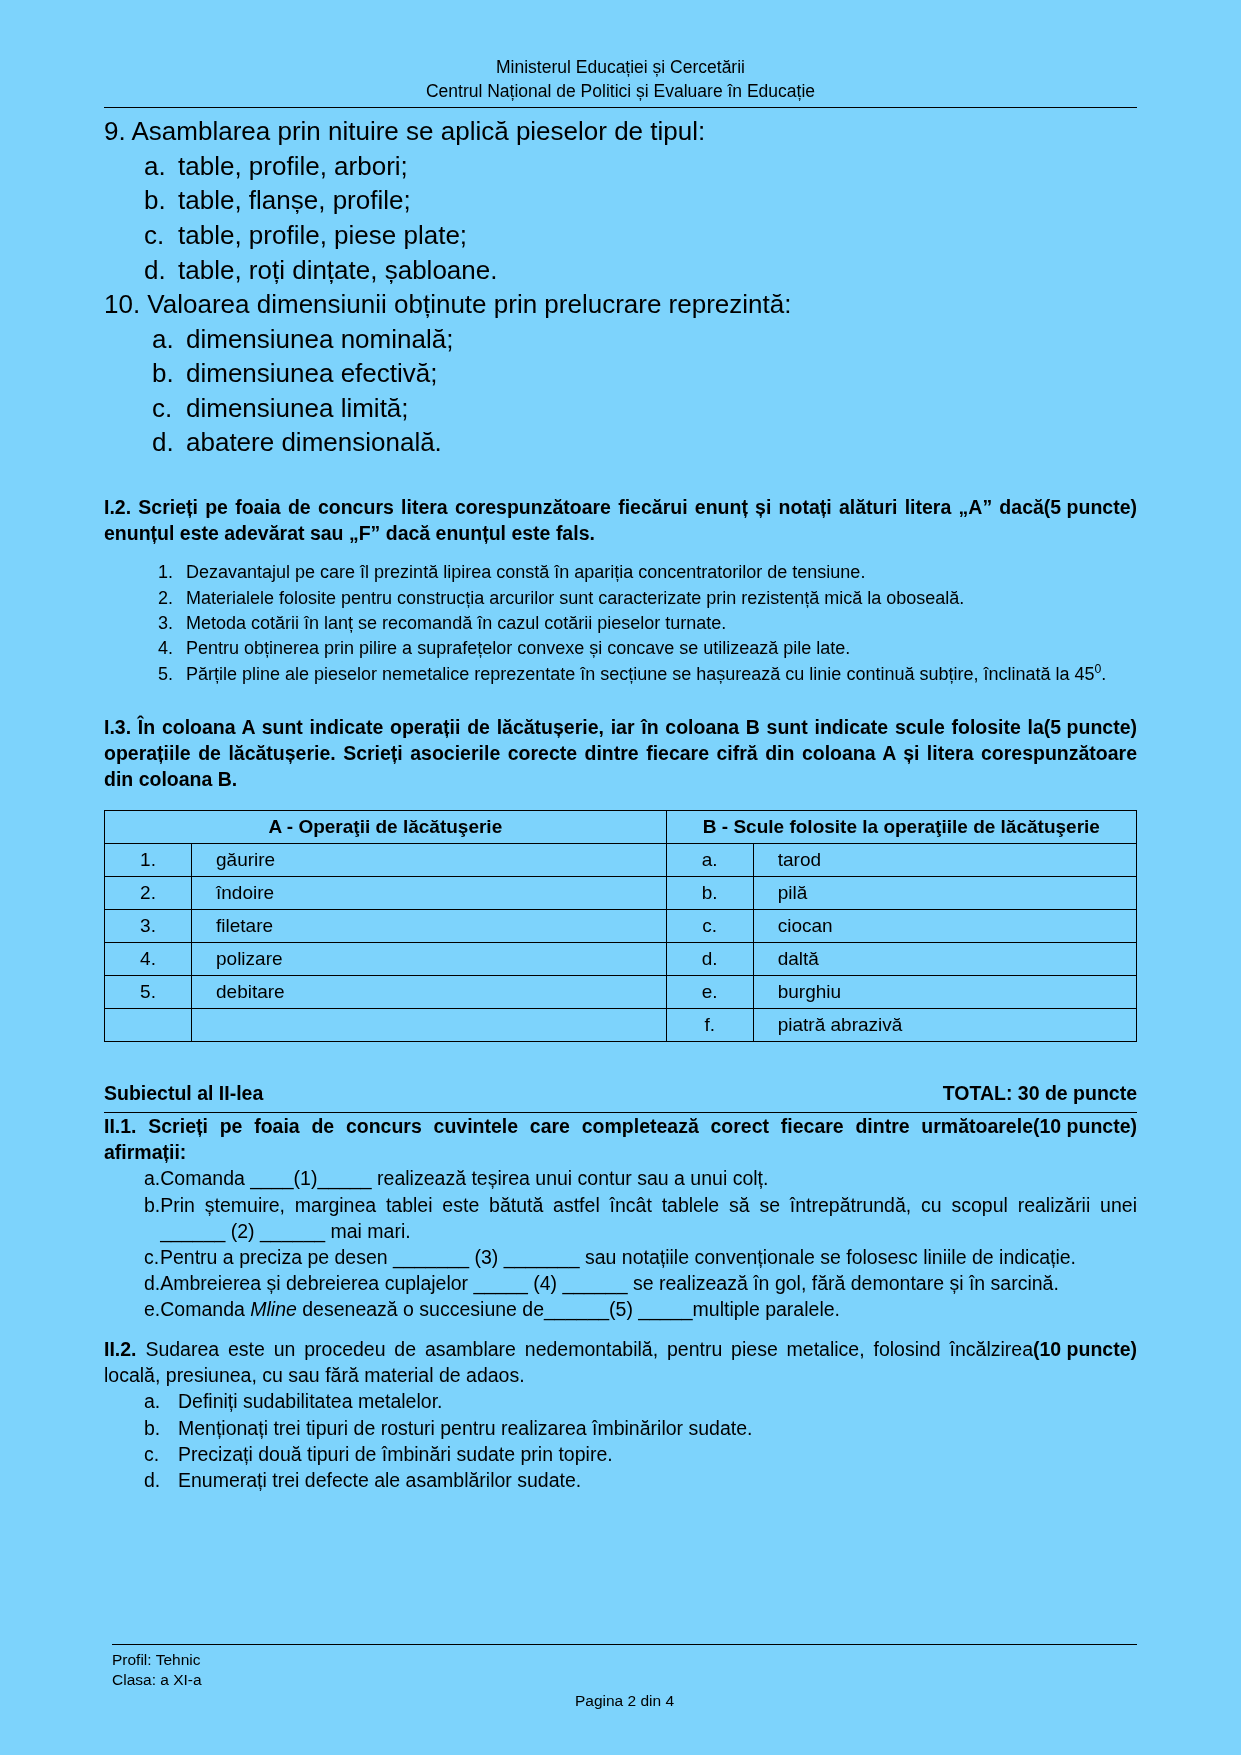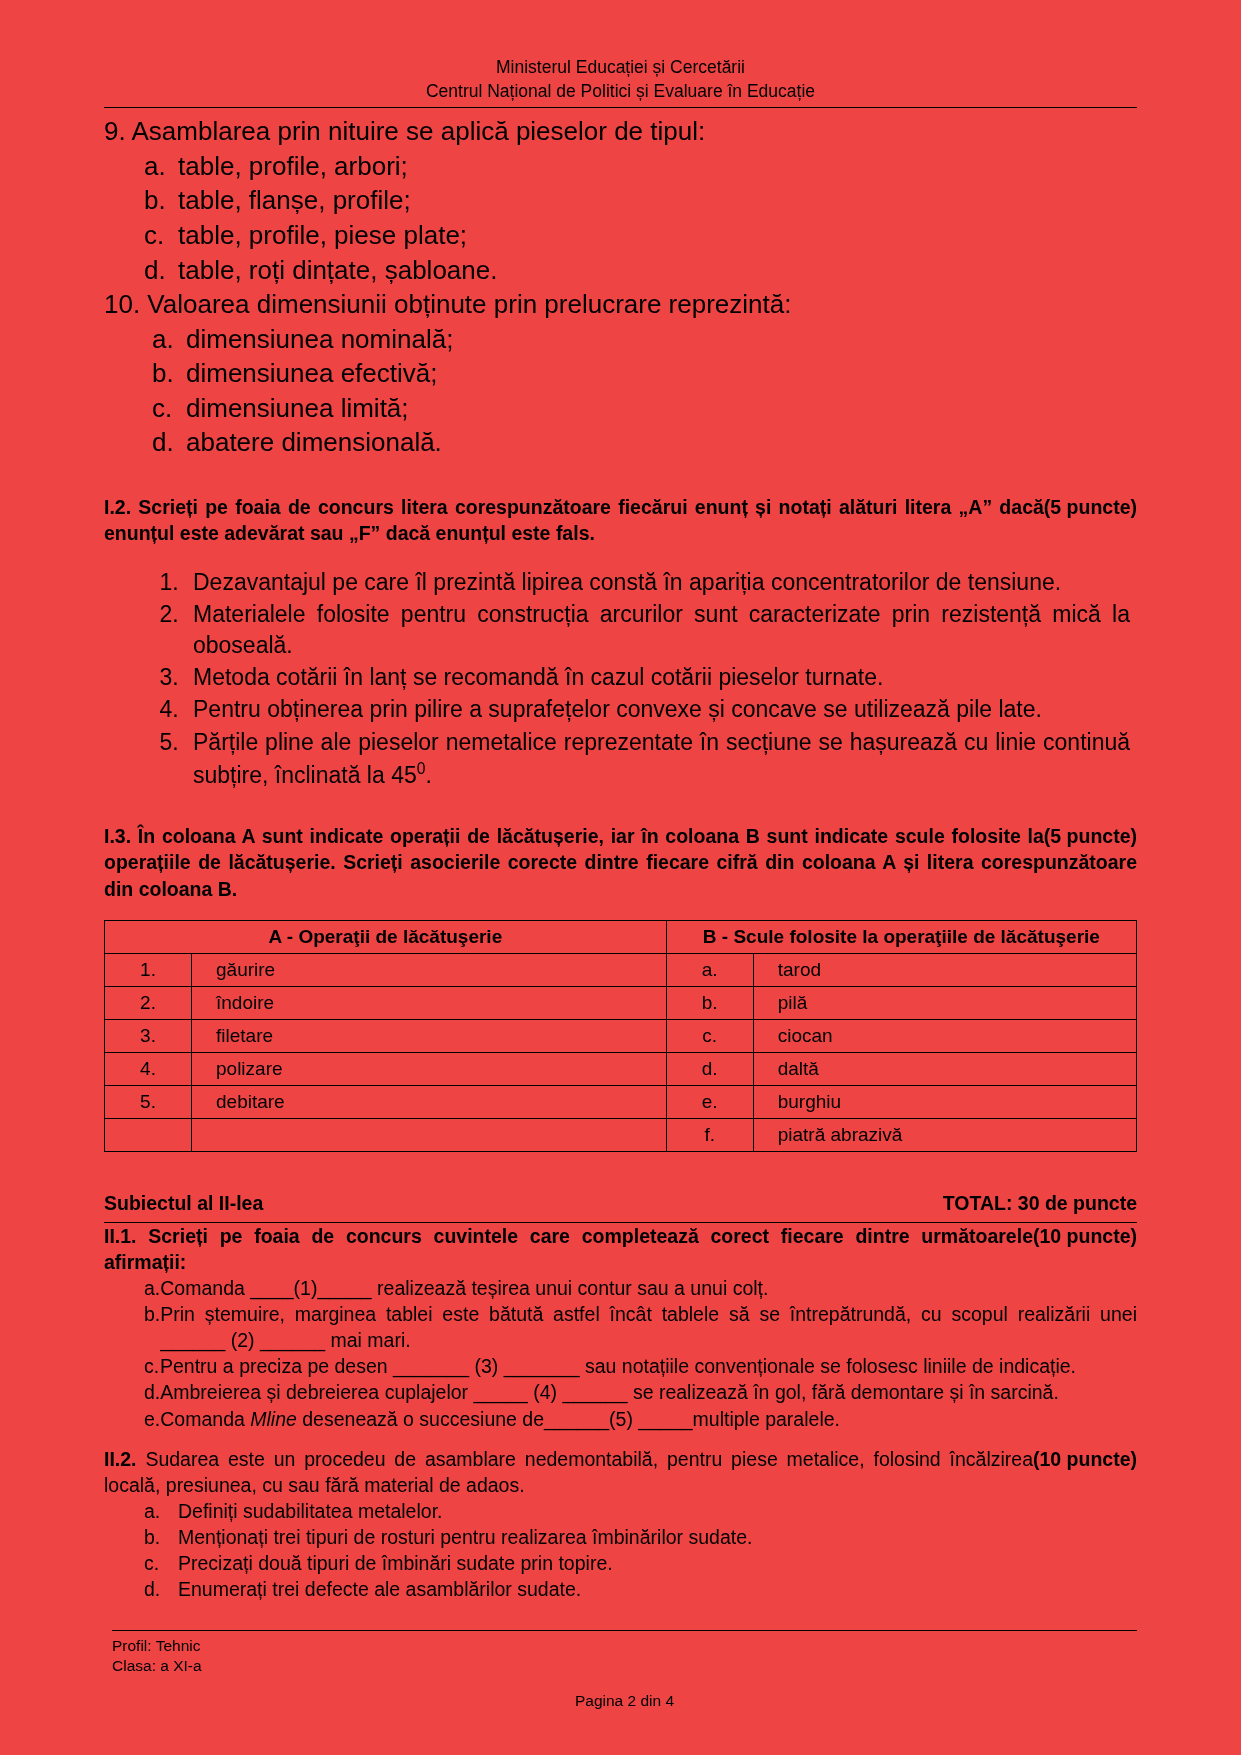--- a/index.html
+++ b/index.html
@@ -9,21 +9,21 @@
   }
   body {
     font-family: "Liberation Sans", sans-serif;
     color: #000000;
   }
   .page {
     position: relative;
     width: 1241px;
     height: 1755px;
     margin: 0 auto;
-    background: #ef4444;
+    background: #7dd3fc;
     box-sizing: border-box;
     padding: 56px 104px 0 104px;
   }
   .header {
     text-align: center;
     font-size: 17.5px;
     line-height: 1.35;
   }
   .header-rule {
     border-bottom: 1.2px solid #000;
@@ -56,23 +56,23 @@
     font-weight: bold;
     font-size: 19.5px;
     line-height: 1.34;
     text-align: justify;
   }
   .bold-para .pts {
     float: right;
   }
 
   ol.list-num {
-    margin: 7px;
+    margin: 0;
     padding-left: 74px;
-    font-size: 23px;
+    font-size: 18px;
     line-height: 1.35;
   }
   ol.list-num li {
     text-align: justify;
     padding-left: 8px;
     margin-bottom: 1px;
   }
   sup { font-size: 0.68em; vertical-align: super; }
 
   table.assoc {
@@ -137,21 +137,20 @@
     bottom: 44px;
     font-size: 15.5px;
     line-height: 1.32;
   }
   .footer-rule {
     border-top: 1.2px solid #000;
     margin-bottom: 5px;
   }
   .page-num {
     text-align: center;
-    margin-top: 14px;
     font-size: 15.5px;
   }
   i { font-style: italic; }
 </style>
 </head>
 <body>
 
 <div class="page">
 
   <div class="header">

